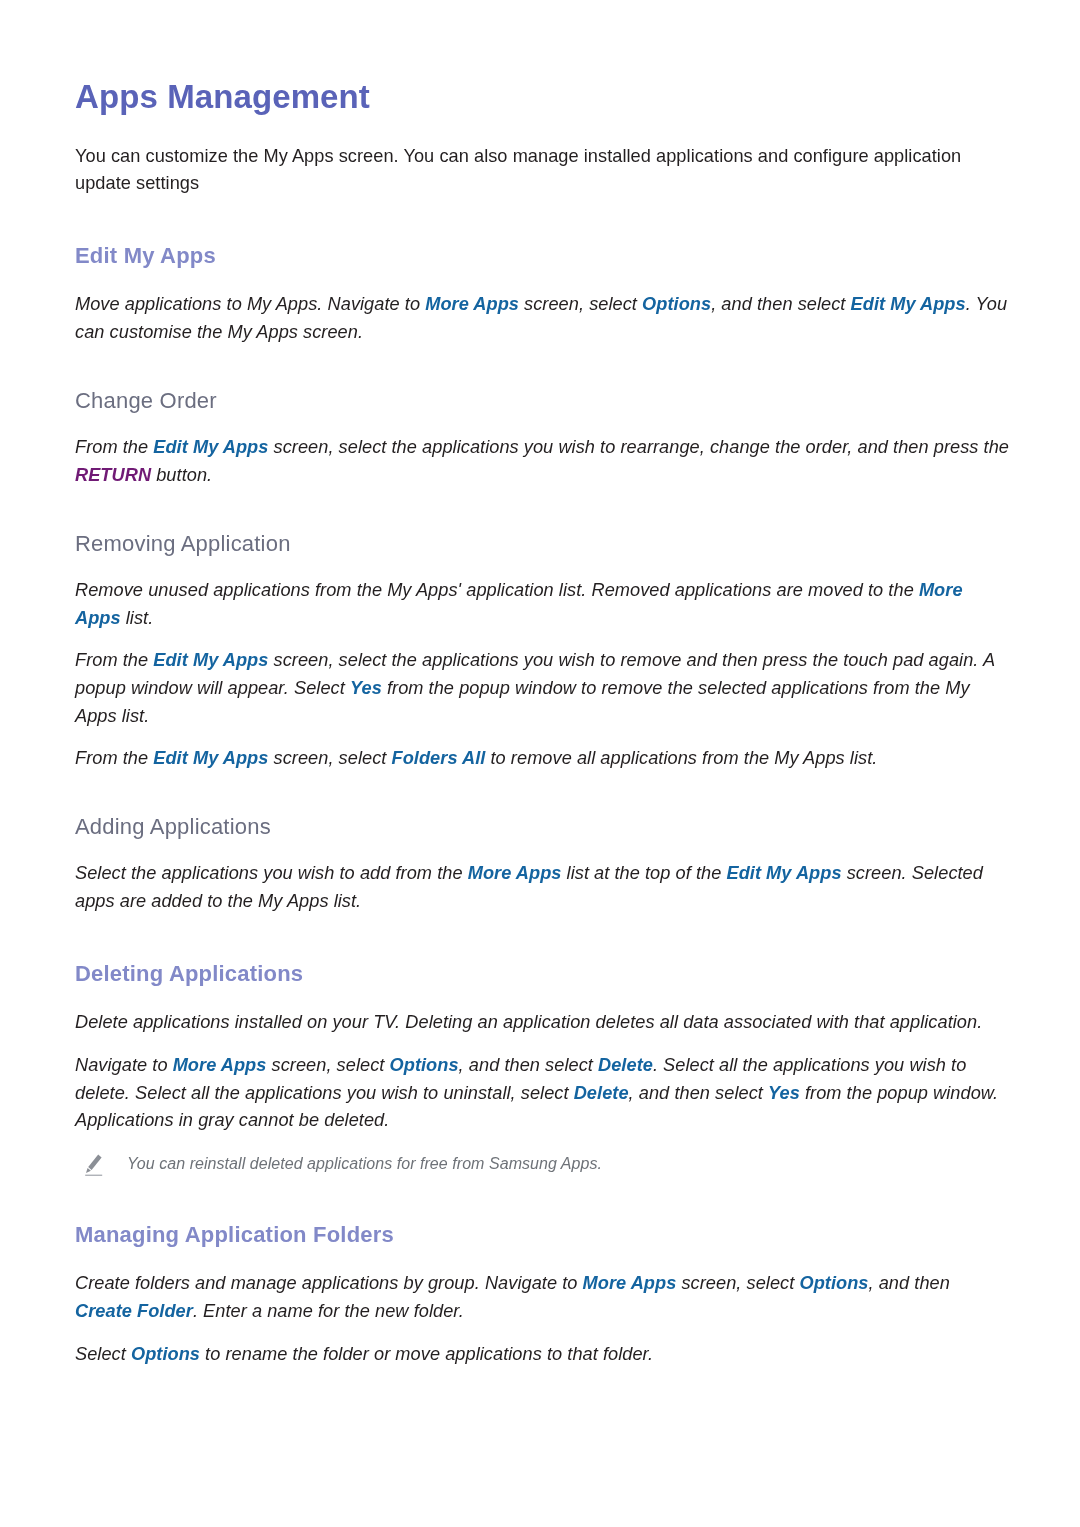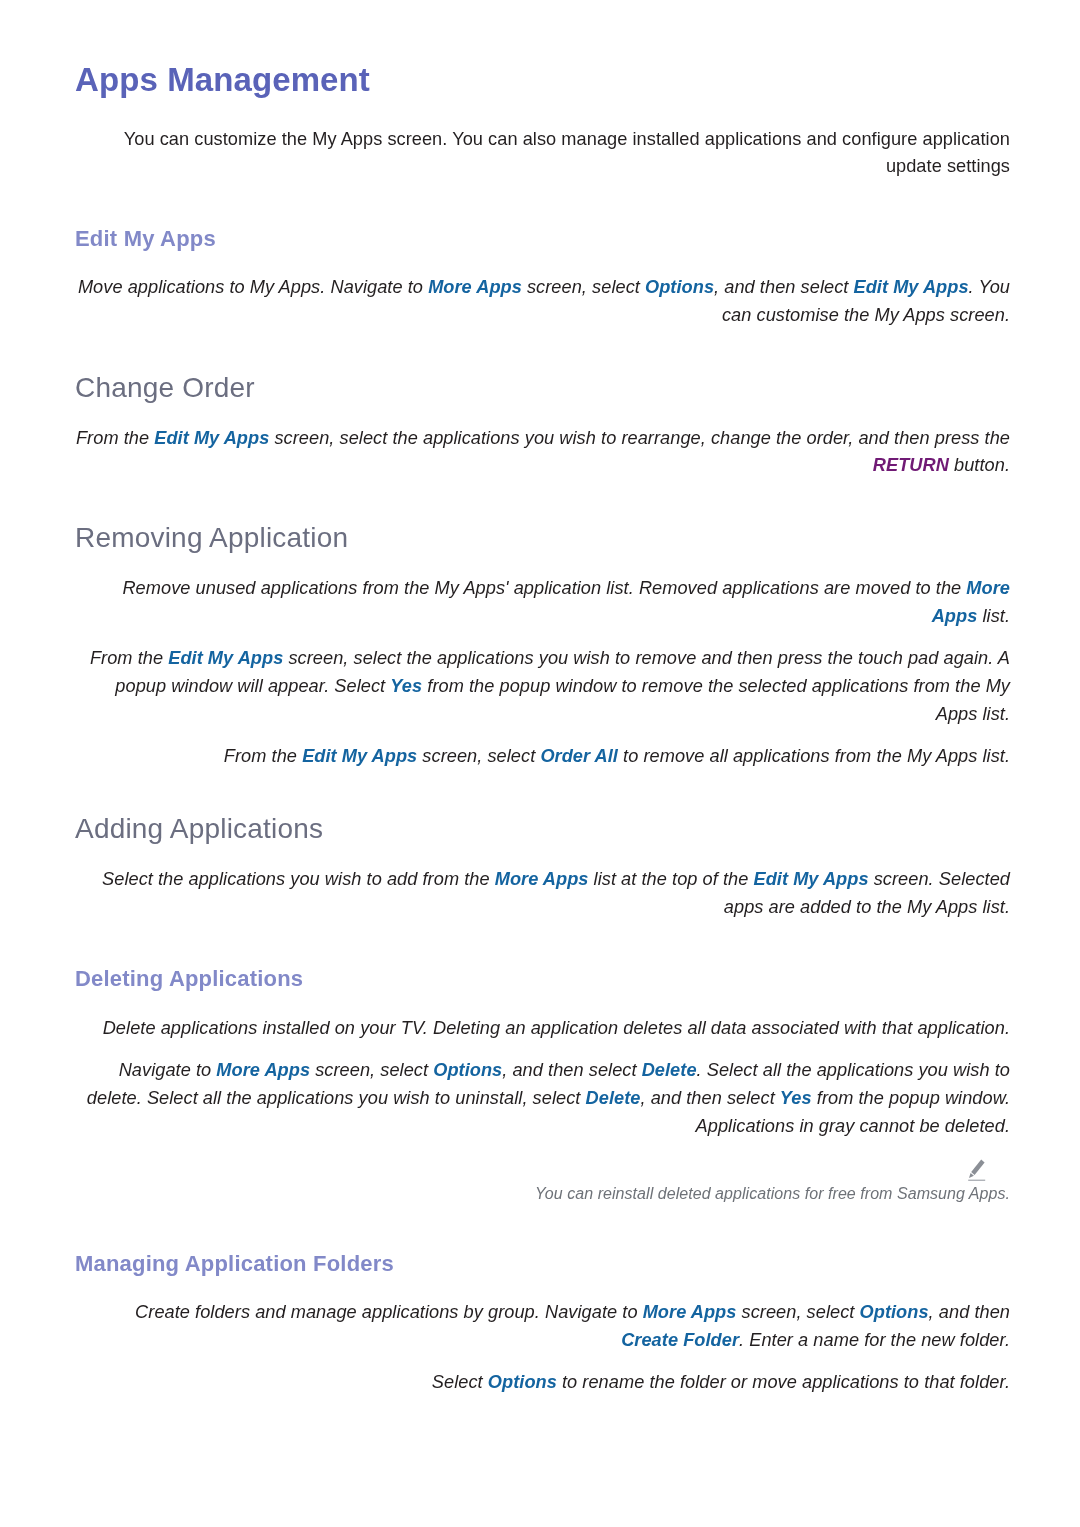--- a/index.html
+++ b/index.html
@@ -11,21 +11,21 @@
     width: 1080px;
     min-height: 1527px;
     font-family: "Liberation Sans", sans-serif;
     color: #231f20;
     -webkit-font-smoothing: antialiased;
   }
   .page {
     width: 1080px;
     min-height: 1527px;
     box-sizing: border-box;
-    padding: 46px 70px 40px 75px;
+    padding: 63px 70px 40px 75px;
     position: relative;
   }
 
   
   h1.doc-title {
     font-size: 33px;
     line-height: 1.2;
     font-weight: bold;
     color: #5a63b8;
     margin: 14px 0 26px 0;
@@ -33,57 +33,55 @@
   }
   h2.sec-title {
     font-size: 22px;
     line-height: 1.25;
     font-weight: bold;
     color: #8289c8;
     margin: 44px 0 22px 0;
     letter-spacing: 0.2px;
   }
   h3.sub-title {
-    font-size: 28px;
+    font-size: 22px;
     line-height: 1.25;
     font-weight: normal;
     color: #6b6e80;
     margin: 40px 0 20px 0;
     letter-spacing: 0.2px;
   }
 
   
   p.body {
     font-size: 18.2px;
     line-height: 1.52;
     color: #231f20;
     margin: 0 0 15px 0;
     letter-spacing: 0.05px;
-    text-align: right;
   }
   p.body:last-child { margin-bottom: 0; }
 
   .blk { margin-bottom: 4px; font-style: italic; }
 
   
   .kw {
     color: #1464a0;
     font-weight: bold;
   }
   .kw-teal {
     color: #701a75;
     font-weight: bold;
   }
 
   
   .note {
     display: flex;
-    align-items: flex-end;
+    align-items: center;
     margin: 14px 0 0 8px;
-    flex-direction: column;
   }
   .note-icon {
     flex: 0 0 auto;
     width: 22px;
     height: 24px;
     margin-right: 22px;
     margin-top: 3px;
   }
   .note-icon svg { display: block; }
   .note-text {
@@ -108,21 +106,21 @@
         <p class="body">Move applications to My Apps. Navigate to <span class="kw">More Apps</span> screen, select <span class="kw">Options</span>, and then select <span class="kw">Edit My Apps</span>. You can customise the My Apps screen.</p>
       </div>
       <h3 class="sub-title">Change Order</h3>
       <div class="blk">
         <p class="body">From the <span class="kw">Edit My Apps</span> screen, select the applications you wish to rearrange, change the order, and then press the <span class="kw-teal">RETURN</span> button.</p>
       </div>
       <h3 class="sub-title">Removing Application</h3>
       <div class="blk">
         <p class="body">Remove unused applications from the My Apps' application list. Removed applications are moved to the <span class="kw">More Apps</span> list.</p>
         <p class="body">From the <span class="kw">Edit My Apps</span> screen, select the applications you wish to remove and then press the touch pad again. A popup window will appear. Select <span class="kw">Yes</span> from the popup window to remove the selected applications from the My Apps list.</p>
-        <p class="body">From the <span class="kw">Edit My Apps</span> screen, select <span class="kw">Order All</span> to remove all applications from the My Apps list.</p>
+        <p class="body">From the <span class="kw">Edit My Apps</span> screen, select <span class="kw">Folders All</span> to remove all applications from the My Apps list.</p>
       </div>
       <h3 class="sub-title">Adding Applications</h3>
       <div class="blk">
         <p class="body">Select the applications you wish to add from the <span class="kw">More Apps</span> list at the top of the <span class="kw">Edit My Apps</span> screen. Selected apps are added to the My Apps list.</p>
       </div>
       <h2 class="sec-title">Deleting Applications</h2>
       <div class="blk">
         <p class="body">Delete applications installed on your TV. Deleting an application deletes all data associated with that application.</p>
         <p class="body">Navigate to <span class="kw">More Apps</span> screen, select <span class="kw">Options</span>, and then select <span class="kw">Delete</span>. Select all the applications you wish to delete. Select all the applications you wish to uninstall, select <span class="kw">Delete</span>, and then select <span class="kw">Yes</span> from the popup window. Applications in gray cannot be deleted.</p>
         <div class="note">

